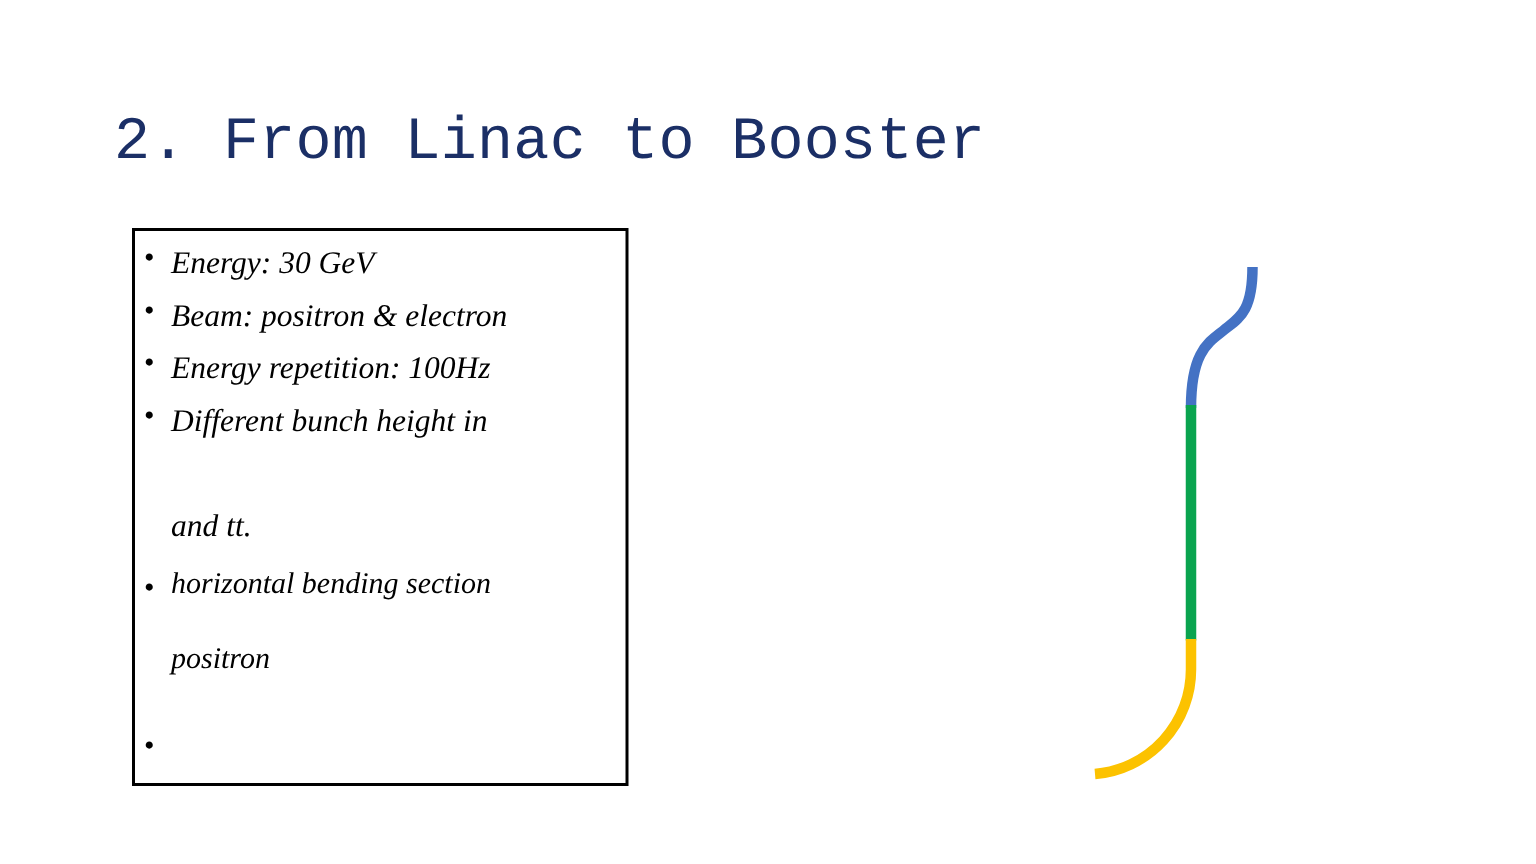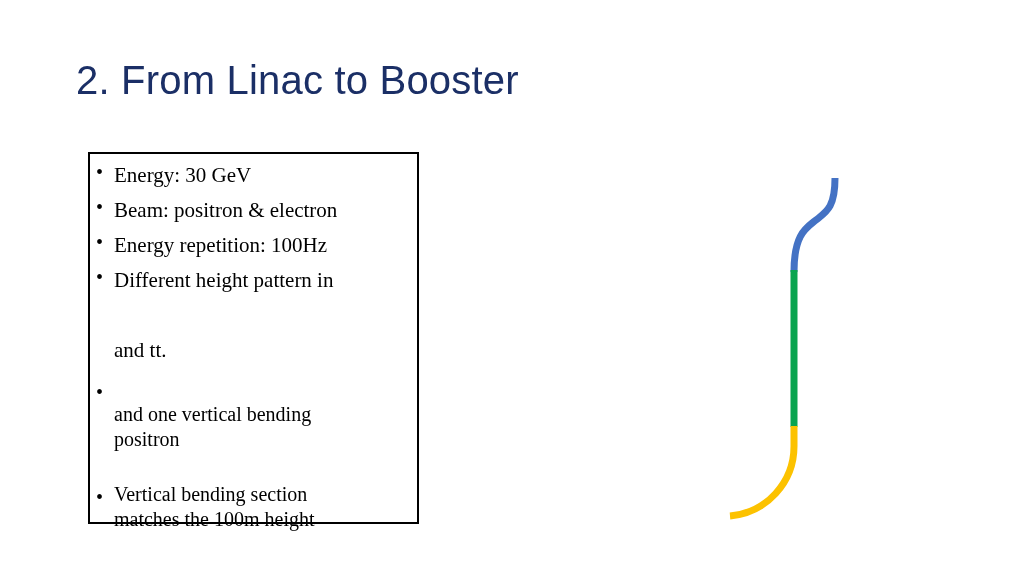--- a/index.html
+++ b/index.html
@@ -12,25 +12,25 @@
     height: 576px;
     position: relative;
     overflow: hidden;
     font-family: "Liberation Serif", "DejaVu Serif", serif;
   }
 
   
   #slide-title {
     position: absolute;
     left: 76px;
-    top: 58px;
+    top: 74px;
     font-size: 40px;
     line-height: 1.12;
     color: #1b2f66;
-    font-family: Liberation Sans, sans-serif;
+    font-family: Liberation Mono, monospace;
     white-space: nowrap;
     letter-spacing: 0.2px;
   }
 
   
   #bullet-box {
     position: absolute;
     left: 88px;
     top: 152px;
     width: 331px;
@@ -54,20 +54,21 @@
   }
   .bullet-mark {
     flex: 0 0 auto;
     width: 18px;
     text-align: left;
     font-size: 20px;
     line-height: 1;
   }
   .bullet-text {
     flex: 1 1 auto;
+    font-style: italic;
   }
 
   
   .grp-a {
     margin-top: 0;
   }
   .grp-a .bullet-mark {
     padding-top: 4px;
   }
   .grp-a .bullet-text {
@@ -124,40 +125,39 @@
     </div>
 
     <div class="bullet-row grp-a">
       <span class="bullet-mark">•</span>
       <span class="bullet-text">Energy repetition: 100Hz</span>
     </div>
 
     <div class="bullet-row grp-a">
       <span class="bullet-mark">•</span>
       <span class="bullet-text">
-        <span>Different height pattern in</span><br>
+        <span>Different bunch height in</span><br>
         <br>
         <span>and tt.</span>
       </span>
     </div>
 
     <div class="bullet-row grp-b sp-before">
       <span class="bullet-mark">•</span>
       <span class="bullet-text">
+        <span>horizontal bending section</span><br>
         <br>
-        <span>and one vertical bending</span><br>
         <span>positron</span>
       </span>
     </div>
 
     <div class="bullet-row grp-b sp-gap">
       <span class="bullet-mark">•</span>
       <span class="bullet-text">
-        <span>Vertical bending section</span><br>
-        <span>matches the 100m height</span>
+        <br>
       </span>
     </div>
 
   </div>
 </div>
 
 <div id="beamline-diagram">
   <svg viewBox="0 0 180 380" xmlns="http://www.w3.org/2000/svg">
 
     <path id="seg-blue" d="M 135 18 C 135 48, 126 52, 116 60 C 106 68, 94 74, 94 112" fill="none" stroke-linecap="butt" stroke-linejoin="round" stroke="#4472c4" stroke-width="7"></path>

